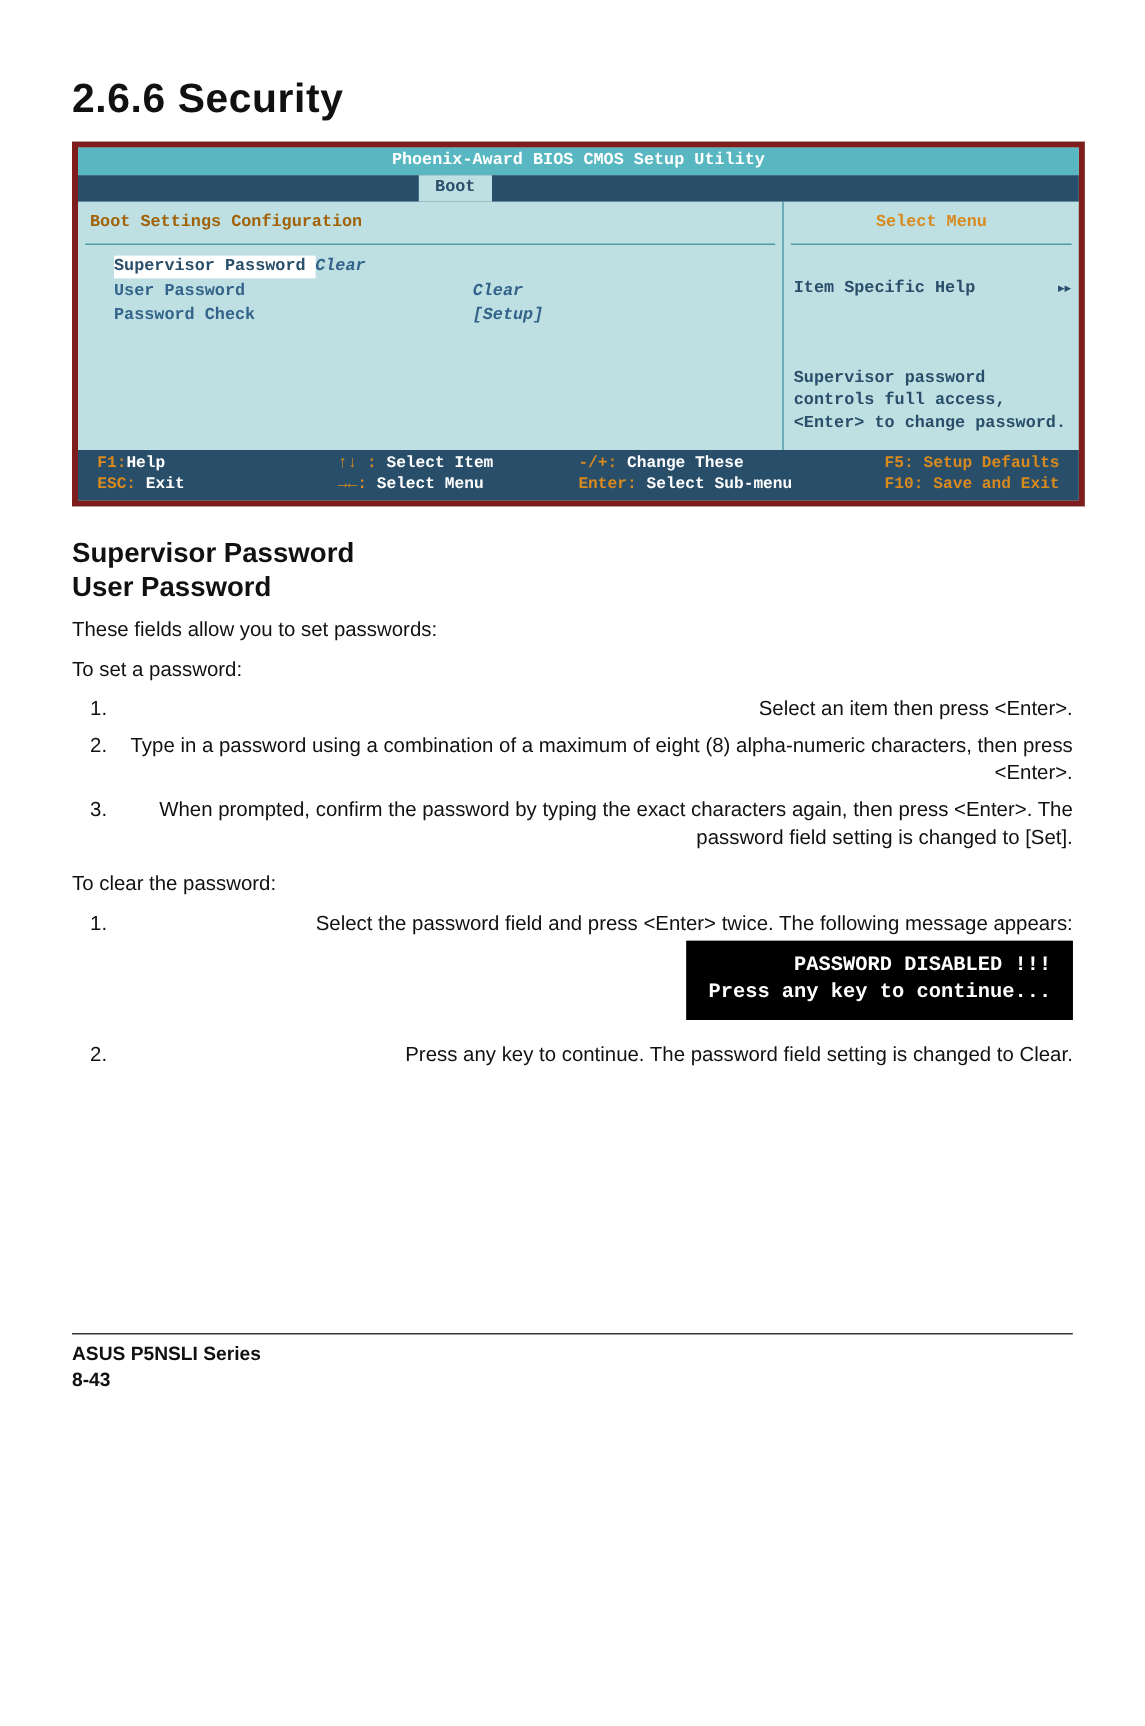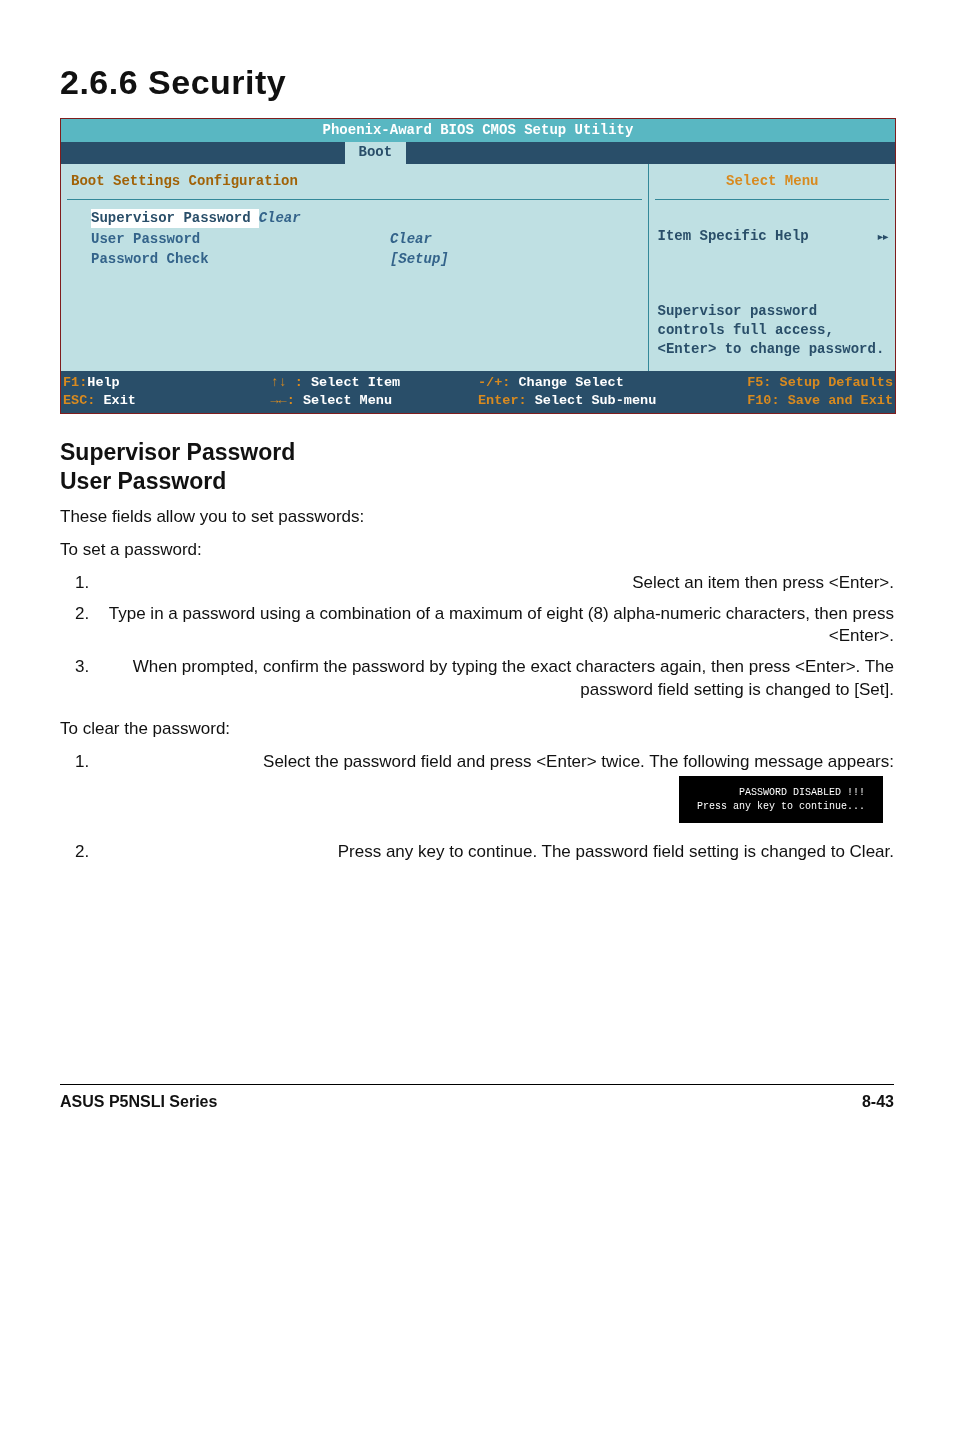--- a/index.html
+++ b/index.html
@@ -14,21 +14,21 @@
   .section-heading {
     font-size: 34px;
     font-weight: 900;
     margin-bottom: 12px;
     letter-spacing: 0.5px;
     margin-top: 20px;
   }
   
   .bios {
     width: 100%;
-    border: 1px solid #7f1d1d;
+    border: 5px solid #7f1d1d;
     font-family: "Courier New", monospace;
     font-size: 14px;
     font-weight: bold;
     background: #bfe0e3;
   }
   .bios-title {
     background: #59b7c2;
     color: #fff;
     text-align: center;
     padding: 2px 0;
@@ -101,21 +101,21 @@
     justify-content: space-between;
   }
   .side-glyph {
     font-family: monospace;
     letter-spacing: -3px;
   }
   .bios-footer {
     display: flex;
     background: #294e69;
     color: #fff;
-    padding: 3px 2px;
+    padding: 3px 16px;
     font-size: 13.5px;
   }
   .bios-footer .fcol { flex: 1; white-space: nowrap; }
   .bios-footer .fkey { color: #d88a1f; }
   .bios-footer .fright { text-align: right; color: #d88a1f; }
 
   .sub-heading {
     font-size: 23px;
     font-weight: 900;
     margin-top: 24px;
@@ -130,34 +130,35 @@
   ol.steps li {
     padding-left: 14px;
     margin-bottom: 8px;
   }
   .code-box {
     display: inline-block;
     border: 4px double #000;
     background: #000;
     color: #fff;
     font-family: "Courier New", monospace;
-    font-weight: normal;
-    font-size: 10px;
+    font-weight: bold;
+    font-size: 17px;
     padding: 6px 14px;
-    margin: 2px 11px 10px 26px;
+    margin: 2px 0 10px 26px;
     line-height: 1.35;
   }
   .footer {
     border-top: 1px solid #000;
     margin-top: 220px;
     padding-top: 6px;
     display: flex;
     justify-content: space-between;
     font-weight: 900;
     font-size: 16px;
+    flex-direction: column;
   }
 </style>
 </head>
 <body>
 
 <div class="section-heading">2.6.6   Security</div>
 
 <div class="bios">
   <div class="bios-title">Phoenix-Award BIOS CMOS Setup Utility</div>
   <div class="bios-tabbar">
@@ -197,21 +198,21 @@
   <div class="bios-footer">
     <div class="fcol">
       <div><span class="fkey">F1:</span><span>Help</span></div>
       <div><span class="fkey">ESC:</span><span> Exit</span></div>
     </div>
     <div class="fcol">
       <div><span class="fkey">↑↓ :</span><span> Select Item</span></div>
       <div><span class="fkey">→←:</span><span> Select Menu</span></div>
     </div>
     <div class="fcol">
-      <div><span class="fkey">-/+:</span><span> Change Select</span></div>
+      <div><span class="fkey">-/+:</span><span> Change These</span></div>
       <div><span class="fkey">Enter:</span><span> Select Sub-menu</span></div>
     </div>
     <div class="fcol fright">
       <div>F5: Setup Defaults</div>
       <div>F10: Save and Exit</div>
     </div>
   </div>
 </div>
 
 <div class="sub-heading">

